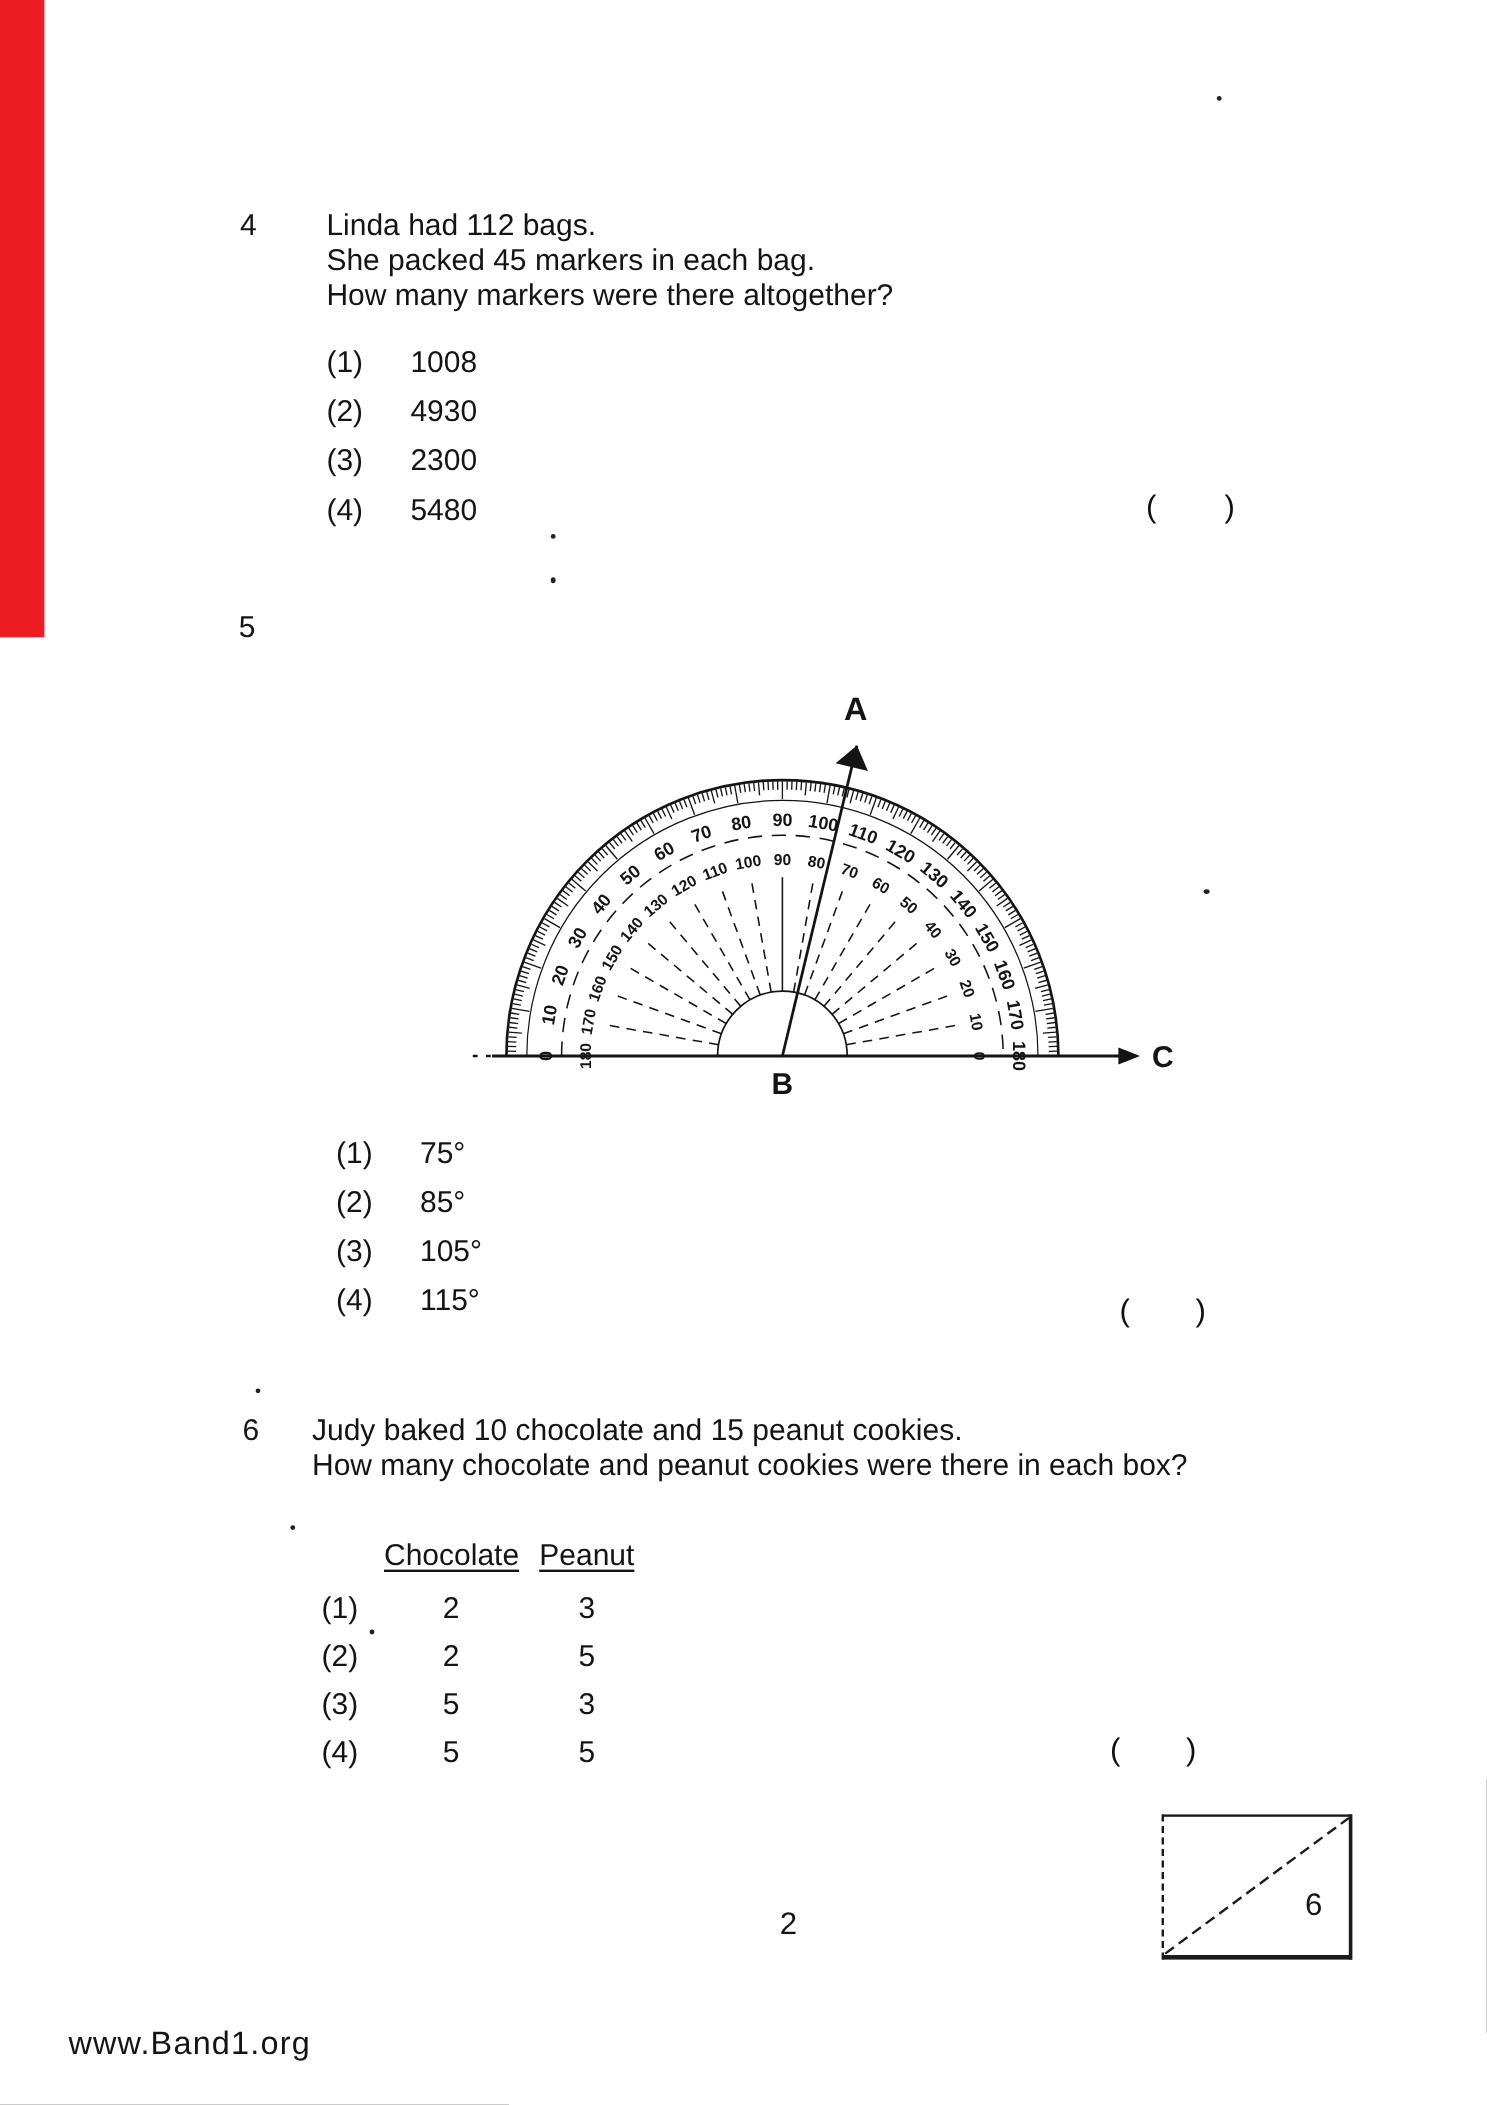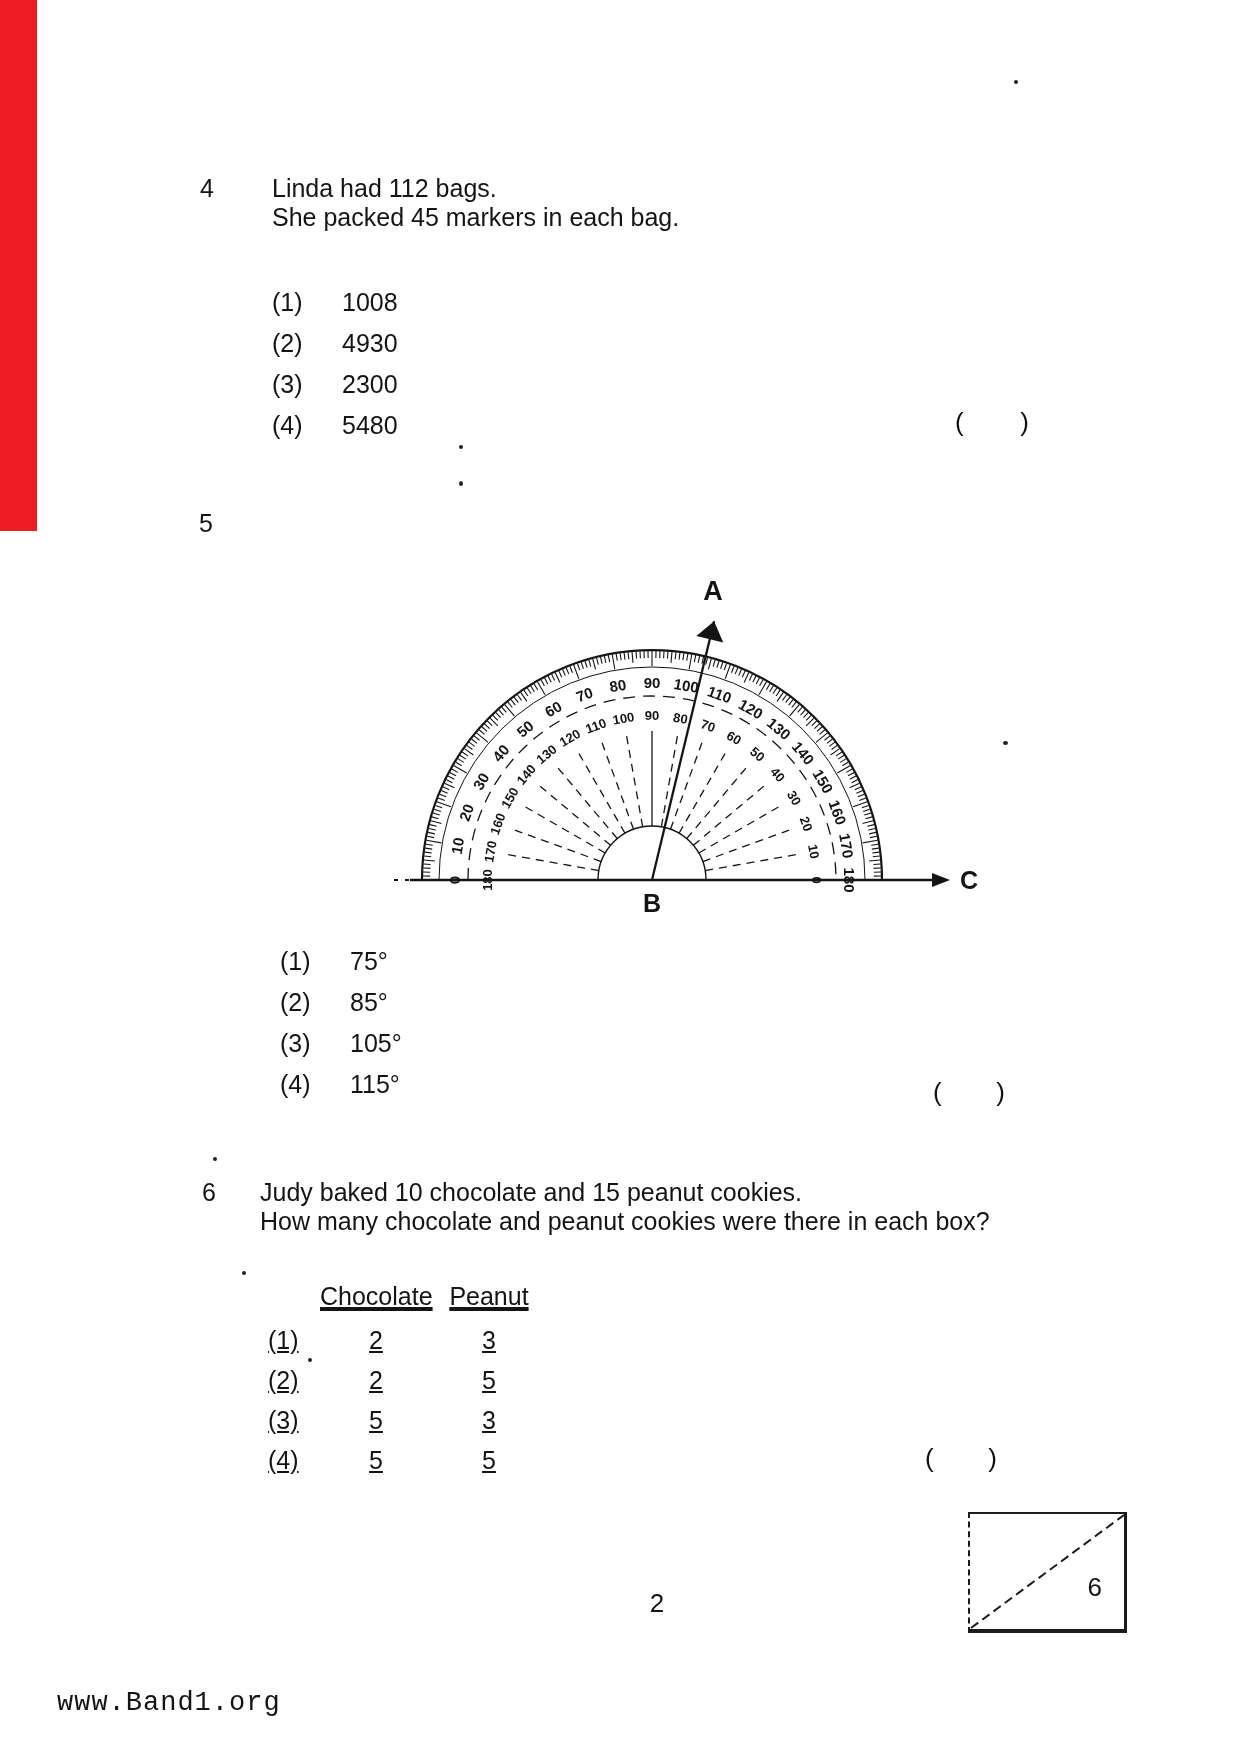--- a/index.html
+++ b/index.html
@@ -10,45 +10,46 @@
   }
   .abs{position:absolute;}
   .qnum{font-size:25px; font-weight:500;}
   .qlines div{font-size:25px; line-height:29px; white-space:nowrap;}
   .opt-list{display:flex; flex-direction:column;}
   .opt-row{display:flex; height:41px; align-items:center; font-size:25px;}
   .opt-label{width:70px;}
   .opt-value{white-space:nowrap;}
   .answer-slot{display:flex; justify-content:space-between; font-size:26px; color:#101010;}
   .red-bar{position:absolute; left:0; top:0; width:37px; height:531px;}
-  .q6-table{display:grid; grid-template-columns:52px 112px 14px 86px; font-size:25px;text-decoration:underline;}
+  .q6-table{display:grid; grid-template-columns:52px 112px 14px 86px; font-size:25px;}
   .q6-head{font-size:25px; font-weight:500; text-decoration:underline; text-underline-offset:4px; text-align:center; height:38px;}
   .q6-cell{height:40px; display:flex; align-items:center; justify-content:center;}
   .q6-cell.lbl{justify-content:flex-start;}
   .corner-box{box-sizing:border-box; width:159px; height:121px;
     border-top:2px solid #1b1b1b; border-right:3px solid #1b1b1b;
     border-bottom:4px solid #1b1b1b; border-left:2px dashed #1b1b1b;}
   .corner-box svg{position:absolute; left:0; top:0;}
   .corner-label{position:absolute; right:22px; top:58px; font-size:26px;}
   .page-number{font-size:26px;}
-  .watermark{font-family:Liberation Mono, monospace; font-size:27px; letter-spacing:1px;}
+  .watermark{font-family:Liberation Sans, sans-serif; font-size:27px; letter-spacing:1px;}
   .speck{position:absolute; background:#222; border-radius:50%;}
   svg text{font-family:"Liberation Sans", sans-serif;}
 </style>
 </head>
 <body>
 
 <div class="page">
 
   <div class="red-bar" style="background: rgb(238, 28, 35);"></div>
 
   <div class="abs qnum" style="left:200px; top:174px;">4</div>
   <div class="abs qlines" style="left:272px; top:174px;">
     <div>Linda had 112 bags.</div>
     <div>She packed 45 markers in each bag.</div>
+    <div>How many markers were there altogether?</div>
   </div>
   <div class="abs opt-list" style="left:272px; top:282px;">
     <div class="opt-row">
       <span class="opt-label">(1)</span>
       <span class="opt-value">1008</span>
     </div>
     <div class="opt-row">
       <span class="opt-label">(2)</span>
       <span class="opt-value">4930</span>
     </div>

